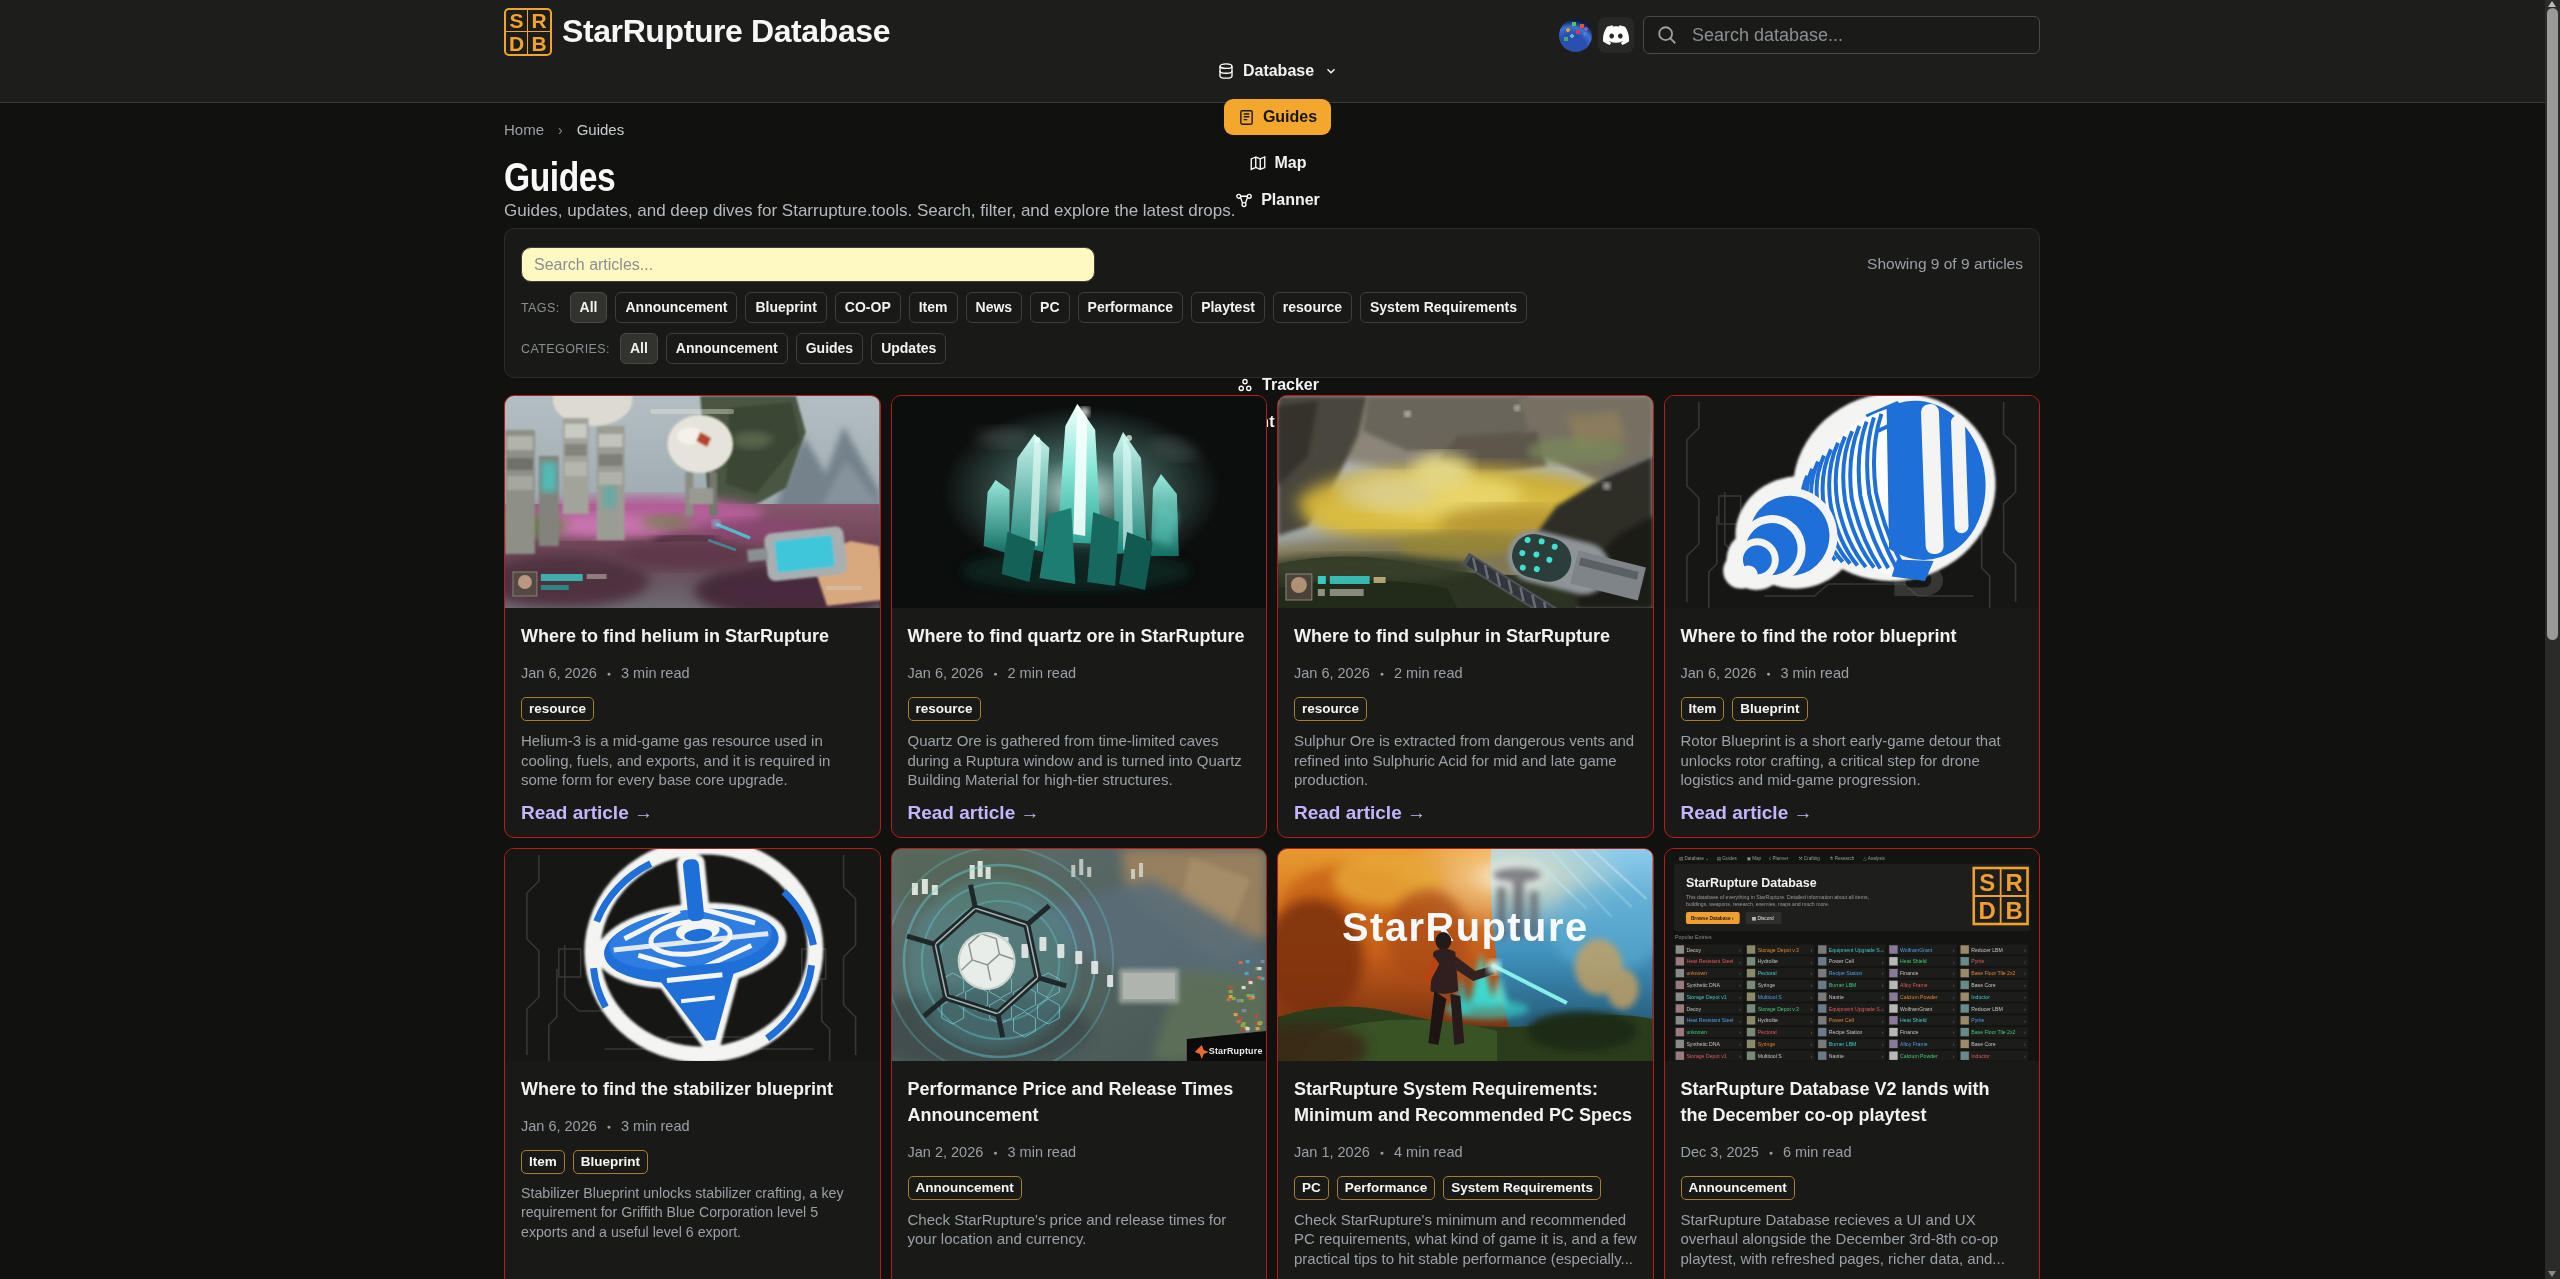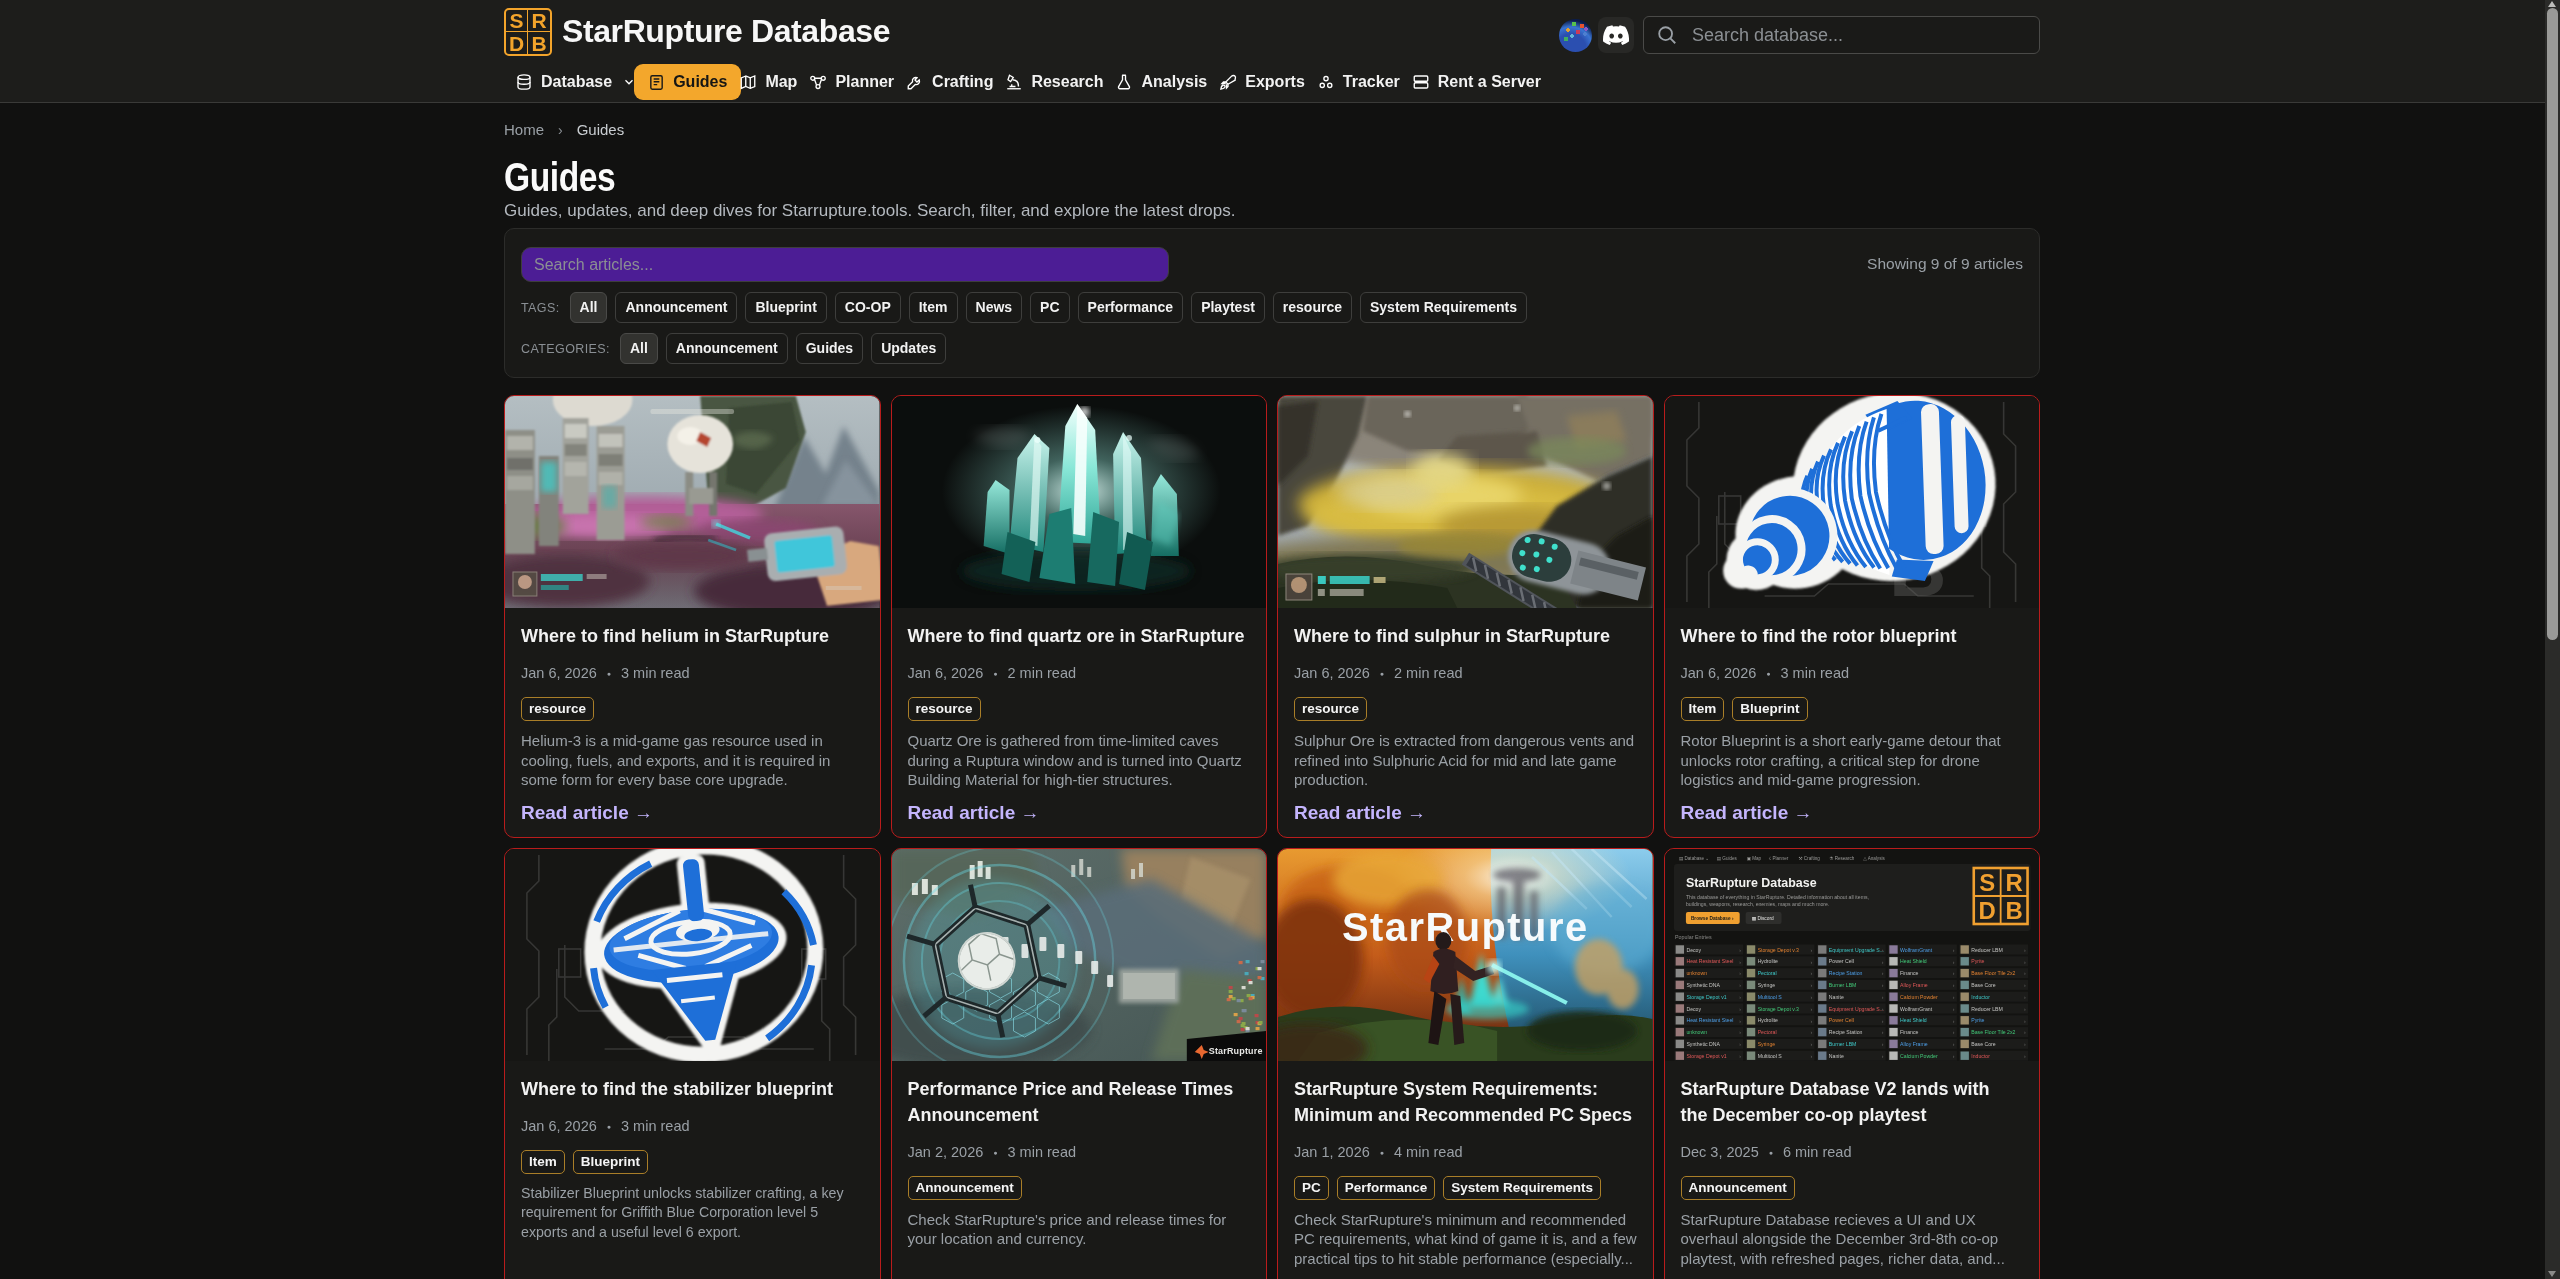--- a/index.html
+++ b/index.html
@@ -30,37 +30,37 @@
        radial-gradient(4px 4px at 27px 10px, #8a58c8 0 45%, transparent 50%),
        radial-gradient(5px 5px at 7px 20px, #3fae62 0 45%, transparent 50%),
        radial-gradient(40px 40px at 12px 30px, #2b4fb0 0 38%, #3a74d2 55%, #0b1c4a 72%),
        #1a2a5a; }
   .discordbtn { width:36px; height:36px; border-radius:8px; background:#282826; display:flex;
                 align-items:center; justify-content:center; margin-right:9px; }
   .searchbox { width:397px; height:38px; border:1px solid #4a4a48; border-radius:6px; background:#1a1a18;
                display:flex; align-items:center; padding:0 12px; color:#8b8f93; font-size:18px; }
   .searchbox svg { margin-right:14px; }
   
-  nav { display:flex; align-items:center; height:40px; margin-top:0; gap:12px; margin-left:11px; }
+  nav { display:flex; align-items:center; height:40px; margin-top:0; gap:19px; margin-left:11px;flex-direction:column; }
   .navitem { display:flex; align-items:center; gap:8px; color:#f2f2f2; font-size:16px; font-weight:bold; white-space:nowrap; }
   .navitem svg { display:block; }
   .nav-guides { background:#f3a72c; color:#161614; border-radius:9px; padding:9px 14px; margin:0 -14px; }
   .chev { margin-left:2px; }
 
   
   .breadcrumb { padding-top:17px; font-size:15px; line-height:20px; color:#9aa0a6; display:flex; align-items:center; gap:14px; }
   .breadcrumb .sep { color:#8a8f94; font-size:14px; }
   .breadcrumb .cur { color:#c9cdd1; }
   h1 { font-size:40px; line-height:42px; font-weight:bold; color:#fafafa; margin-top:16px; letter-spacing:-0.5px; transform:scaleX(0.84); transform-origin:0 50%; }
   .subtitle { margin-top:2px; font-size:17px; line-height:22px; color:#b4b9bf; }
 
   
   .panel { margin-top:6px; background:#191917; border:1px solid #2c2c2a; border-radius:10px;
            height:150px; padding:18px 16px 0 16px; position:relative; }
-  .searcharticles { width:648px; height:35px; border:1px solid #3e3e3c; border-radius:10px; background:#4c1d95;
+  .searcharticles { width:574px; height:35px; border:1px solid #3e3e3c; border-radius:10px; background:#fef9c3;
                     display:flex; align-items:center; padding:0 12px; color:#8b8f93; font-size:16px; }
   .showing { position:absolute; right:16px; top:25px; line-height:20px; color:#9aa0a6; font-size:15.5px; }
   .filterrow { display:flex; align-items:center; margin-top:10px; gap:8px; }
   .filterlabel { color:#8a8f94; font-size:12.5px; letter-spacing:0.4px; margin-right:2px; }
   .fbtn { border:1px solid #3e3e3c; border-radius:6px; background:transparent; color:#f2f2f2;
           font-size:14px; font-weight:bold; padding:5px 9px; line-height:19px; white-space:nowrap; }
   .fbtn.sel { background:#32322f; border-color:#4a4a48; }
 
   
   .grid { display:grid; grid-template-columns:repeat(4, 1fr); gap:10px; margin-top:17px; }

